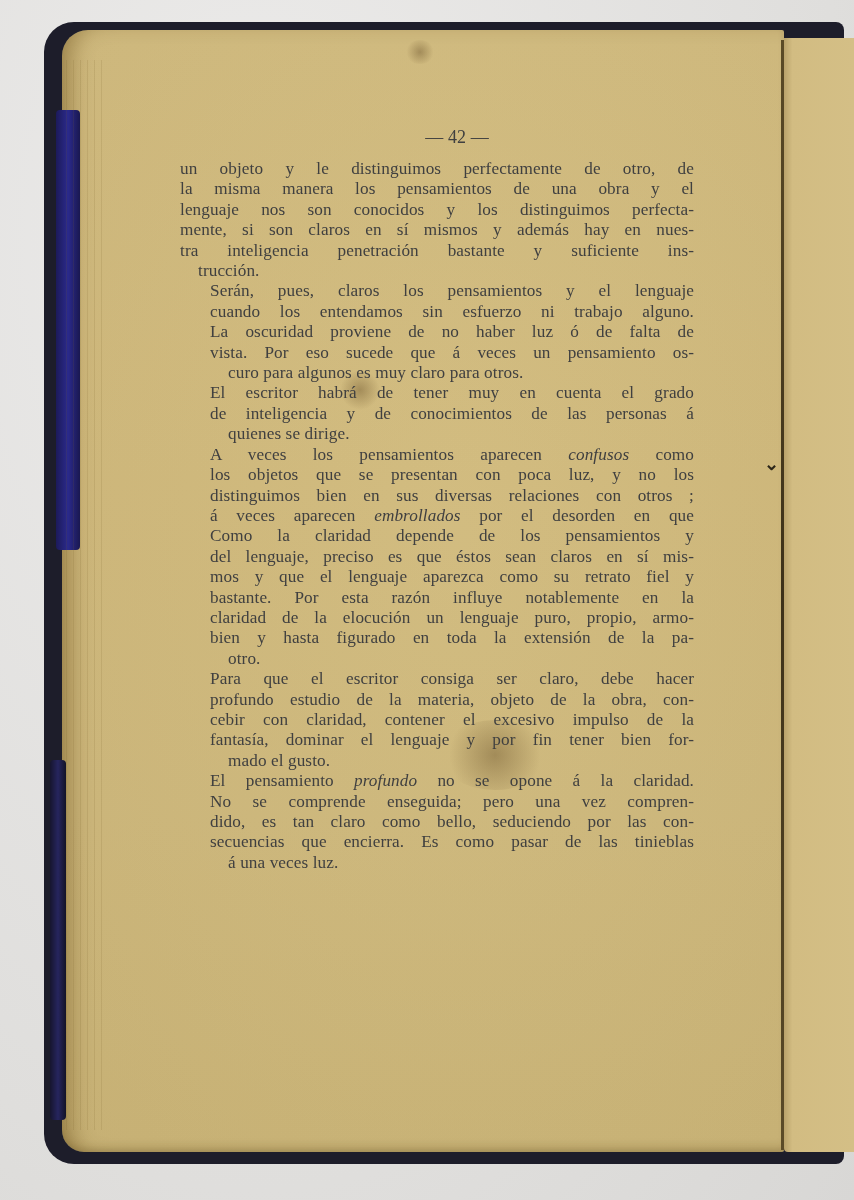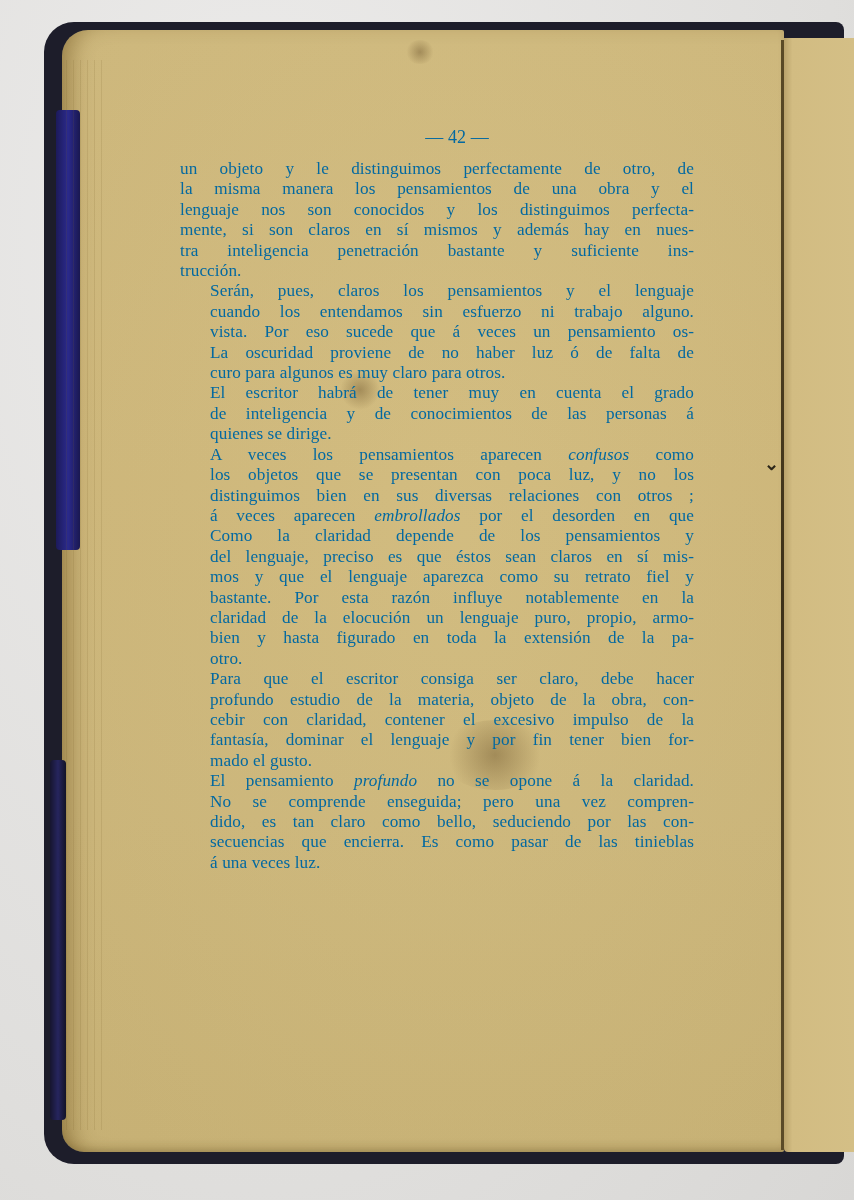--- a/index.html
+++ b/index.html
@@ -55,33 +55,33 @@
       position: absolute; left: 764px; top: 458px; width: 34px; height: 12px;
       color: #2b2518; font-size: 18px; line-height: 12px; font-weight: bold;
     }
     .stain {
       position: absolute; border-radius: 50%;
       background: radial-gradient(circle, rgba(80,55,20,0.35) 0%, rgba(80,55,20,0) 70%);
     }
     
     .text-block {
       position: absolute; left: 180px; top: 126px; width: 514px;
-      color: #0369a1;
+      color: #404040;
       font-size: 17.2px; line-height: 20.4px;
       text-align: justify;
       letter-spacing: 0.1px;
     }
     .page-number {
       text-align: center; font-size: 18px; line-height: 22px; margin-bottom: 11px;
       padding-left: 40px;
     }
     .para { margin: 0; }
     .para.indent { text-indent: 30px; }
     .line { display: block; text-align-last: justify; white-space: nowrap; }
-    .line.last { text-align-last: left; }
+    .line.last { text-align-last: left; margin-left: 18px; }
     em { font-style: italic; }
   </style>
 </head>
 <body>
 
 <div class="backdrop"></div>
 <div class="cover"></div>
 <div class="page-left"></div>
 <div class="cover-blue"></div>
 <div class="cover-blue-2"></div>
@@ -100,22 +100,22 @@
         <span class="line">un objeto y le distinguimos perfectamente de otro, de</span>
         <span class="line">la misma manera los pensamientos de una obra y el</span>
         <span class="line">lenguaje nos son conocidos y los distinguimos perfecta-</span>
         <span class="line">mente, si son claros en sí mismos y además hay en nues-</span>
         <span class="line">tra inteligencia penetración bastante y suficiente ins-</span>
         <span class="line last">trucción.</span>
       </div>
       <div class="para indent">
         <span class="line">Serán, pues, claros los pensamientos y el lenguaje</span>
         <span class="line">cuando los entendamos sin esfuerzo ni trabajo alguno.</span>
+        <span class="line">La oscuridad proviene de no haber luz ó de falta de</span>
         <span class="line">vista. Por eso sucede que á veces un pensamiento os-</span>
-        <span class="line">La oscuridad proviene de no haber luz ó de falta de</span>
         <span class="line last">curo para algunos es muy claro para otros.</span>
       </div>
       <div class="para indent">
         <span class="line">El escritor habrá de tener muy en cuenta el grado</span>
         <span class="line">de inteligencia y de conocimientos de las personas á</span>
         <span class="line last">quienes se dirige.</span>
       </div>
       <div class="para indent">
         <span class="line">A veces los pensamientos aparecen <em>confusos</em> como</span>
         <span class="line">los objetos que se presentan con poca luz, y no los</span>

